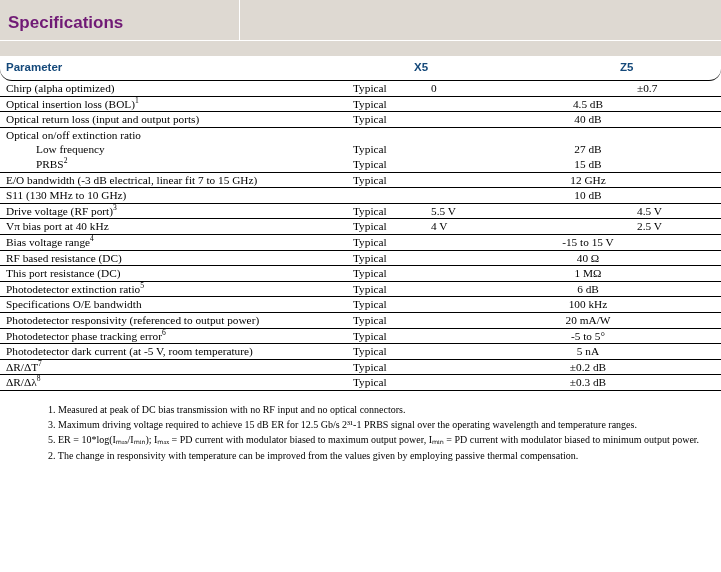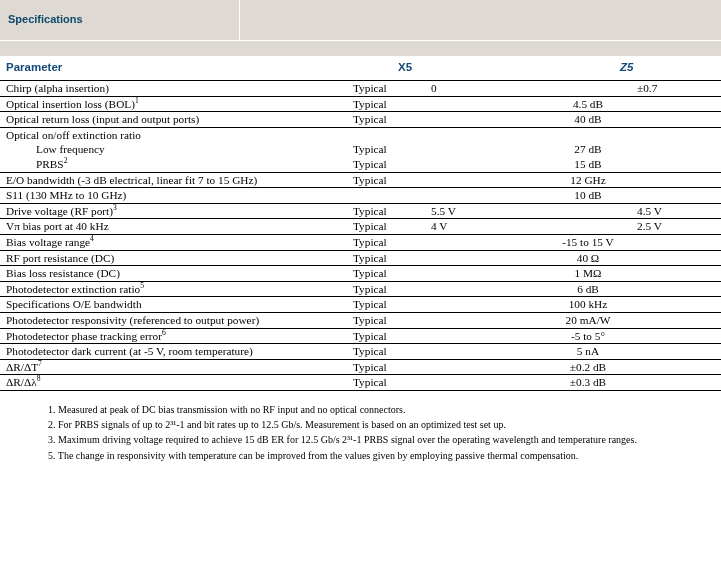--- a/index.html
+++ b/index.html
@@ -26,22 +26,22 @@
     position: relative;
     height: 56px;
     background: #ded9d2;
   }
   .header-title {
     position: absolute;
     left: 8px;
     top: 13px;
     font-family: "Liberation Sans", sans-serif;
     font-weight: bold;
-    font-size: 11px;
-    color: #0c4a6e;
+    font-size: 17px;
+    color: #701a75;
   }
   .header-divider {
     position: absolute;
     left: 239px;
     top: 0;
     width: 1px;
     height: 40px;
     background: #ffffff;
   }
   .header-underline {
@@ -51,32 +51,33 @@
     width: 721px;
     height: 1px;
     background: #ffffff;
   }
 
   
   .colhead {
     position: relative;
     height: 24px;
     border-bottom: 1.5px solid #000;
+    border-radius: 12px;
   }
   .colhead span {
     position: absolute;
     top: 5px;
     font-family: "Liberation Sans", sans-serif;
     font-weight: bold;
     font-size: 11.5px;
     color: #15497a;
   }
   .ch-param { left: 6px; }
-  .ch-x5 { left: 398px; text-align: right; }
-  .ch-z5 { left: 620px; font-style: italic; }
+  .ch-x5 { left: 414px; text-align: right; }
+  .ch-z5 { left: 620px; }
 
   
   table.spec {
     width: 721px;
     border-collapse: collapse;
     table-layout: fixed;
   }
   table.spec td {
     border-bottom: 1px solid #000;
     padding: 0 0 0 6px;
@@ -124,21 +125,21 @@
 
   <div class="colhead">
     <span class="ch-param">Parameter</span>
     <span class="ch-x5">X5</span>
     <span class="ch-z5">Z5</span>
   </div>
 
   <table class="spec">
     <tbody id="spec-body">
         <tr>
-          <td class="c-param">Chirp (alpha insertion)</td>
+          <td class="c-param">Chirp (alpha optimized)</td>
           <td class="c-cond">Typical</td>
           <td class="c-x5">0</td>
           <td class="c-z5">±0.7</td>
         </tr>
         <tr>
           <td class="c-param">Optical insertion loss (BOL)<sup>1</sup></td>
           <td class="c-cond">Typical</td>
           <td class="c-span ctr" colspan="2">4.5 dB</td>
         </tr>
         <tr>
@@ -182,26 +183,26 @@
           <td class="c-cond">Typical</td>
           <td class="c-x5">4 V</td>
           <td class="c-z5">2.5 V</td>
         </tr>
         <tr>
           <td class="c-param">Bias voltage range<sup>4</sup></td>
           <td class="c-cond">Typical</td>
           <td class="c-span ctr" colspan="2">-15 to 15 V</td>
         </tr>
         <tr>
-          <td class="c-param">RF port resistance (DC)</td>
+          <td class="c-param">RF based resistance (DC)</td>
           <td class="c-cond">Typical</td>
           <td class="c-span ctr" colspan="2">40 Ω</td>
         </tr>
         <tr>
-          <td class="c-param">Bias loss resistance (DC)</td>
+          <td class="c-param">This port resistance (DC)</td>
           <td class="c-cond">Typical</td>
           <td class="c-span ctr" colspan="2">1 MΩ</td>
         </tr>
         <tr>
           <td class="c-param">Photodetector extinction ratio<sup>5</sup></td>
           <td class="c-cond">Typical</td>
           <td class="c-span ctr" colspan="2">6 dB</td>
         </tr>
         <tr>
           <td class="c-param">Specifications O/E bandwidth</td>
@@ -231,18 +232,18 @@
         <tr>
           <td class="c-param">ΔR/Δλ<sup>8</sup></td>
           <td class="c-cond">Typical</td>
           <td class="c-span ctr" colspan="2">±0.3 dB</td>
         </tr>
       </tbody>
   </table>
 
   <div class="footnotes" id="footnotes">
       <div>1. Measured at peak of DC bias transmission with no RF input and no optical connectors.</div>
-      <div>2. For PRBS signals of up to 2³¹-1 and bit rates up to 12.5 Gb/s.  Measurement is based on an optimized test set up.</div>
       <div>3. Maximum driving voltage required to achieve 15 dB ER for 12.5 Gb/s 2³¹-1 PRBS signal over the operating wavelength and temperature ranges.</div>
-      <div>5. The change in responsivity with temperature can be improved from the values given by employing passive thermal compensation.</div>
+      <div>5. ER = 10*log(Iₘₐₓ/Iₘᵢₙ); Iₘₐₓ = PD current with modulator biased to maximum output power, Iₘᵢₙ = PD current with modulator biased to minimum output power.</div>
+      <div>2. The change in responsivity with temperature can be improved from the values given by employing passive thermal compensation.</div>
     </div>
 
 </div>
 
 </body></html>

